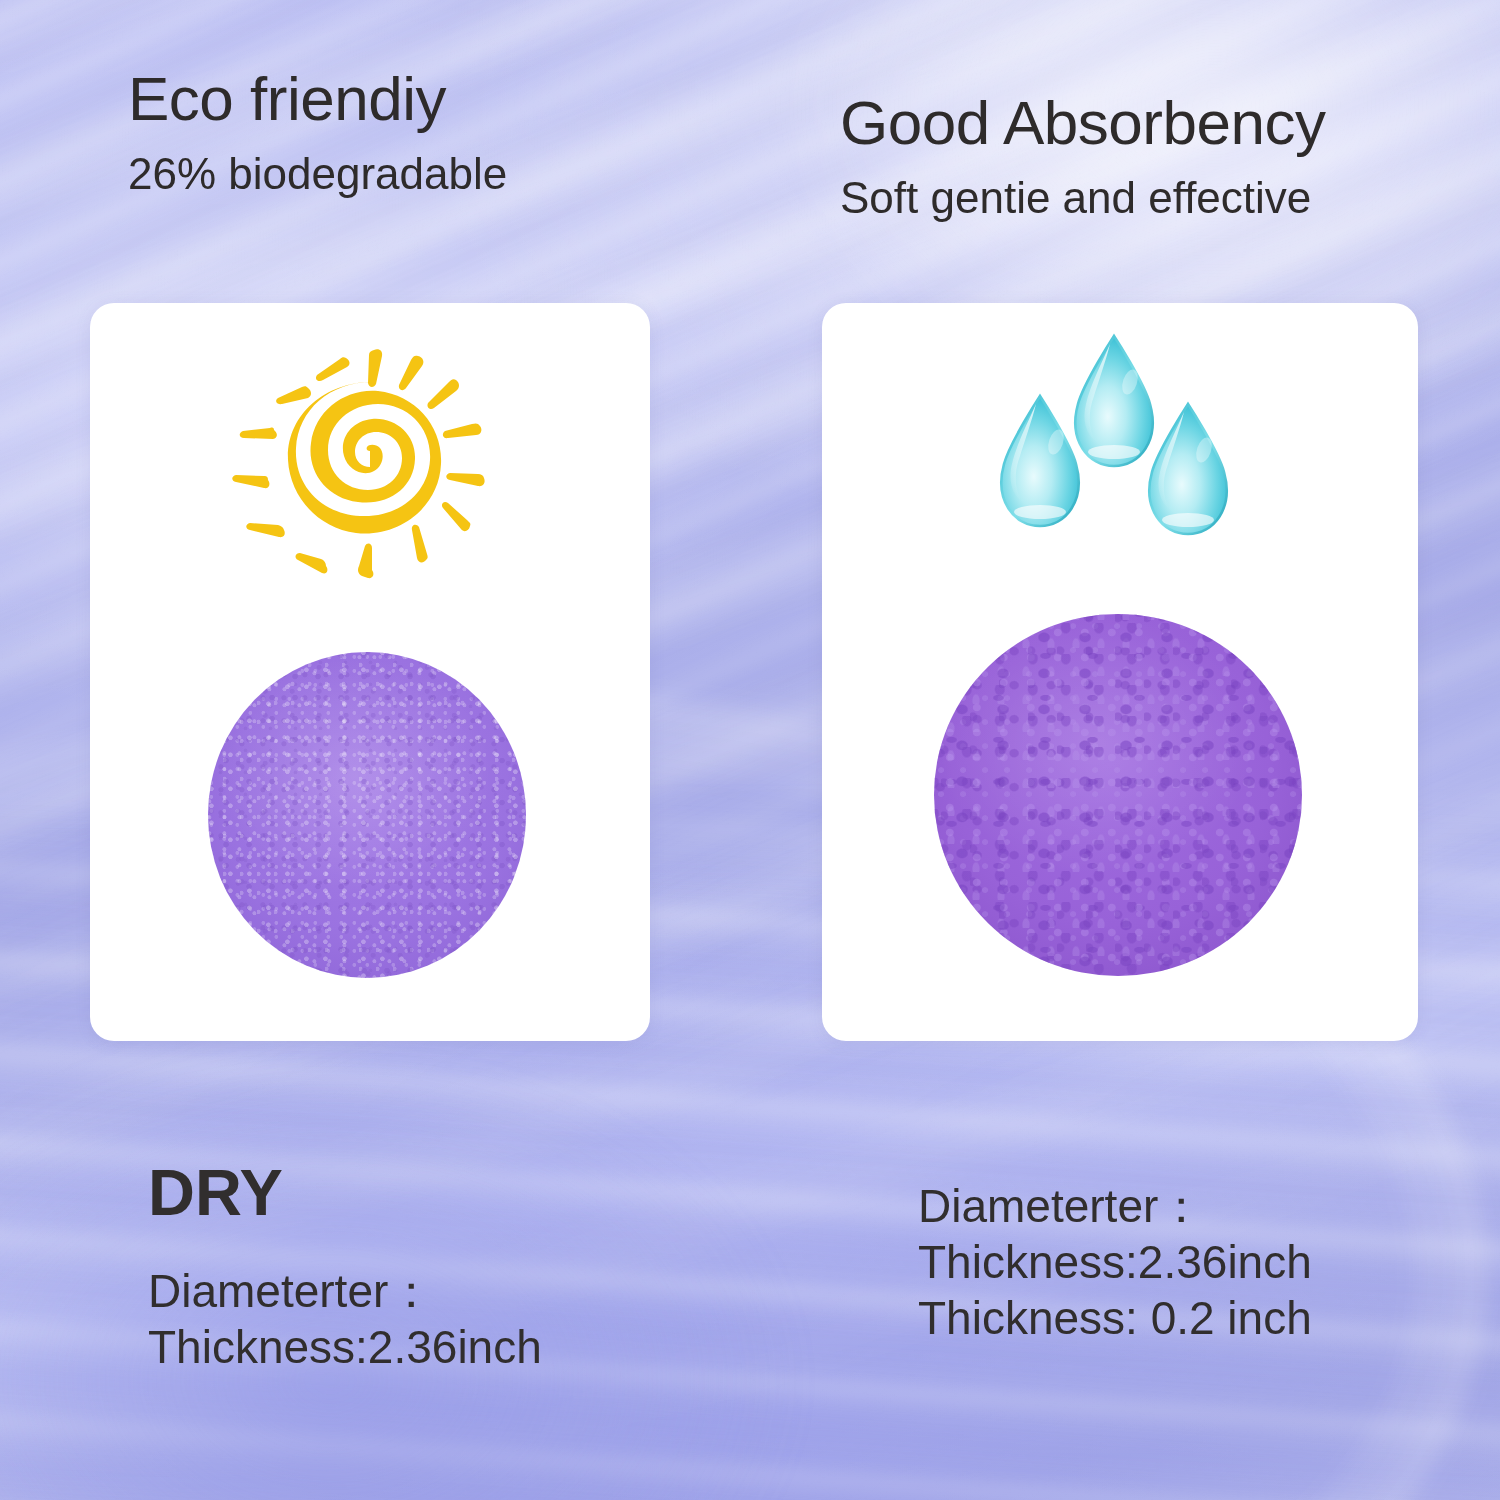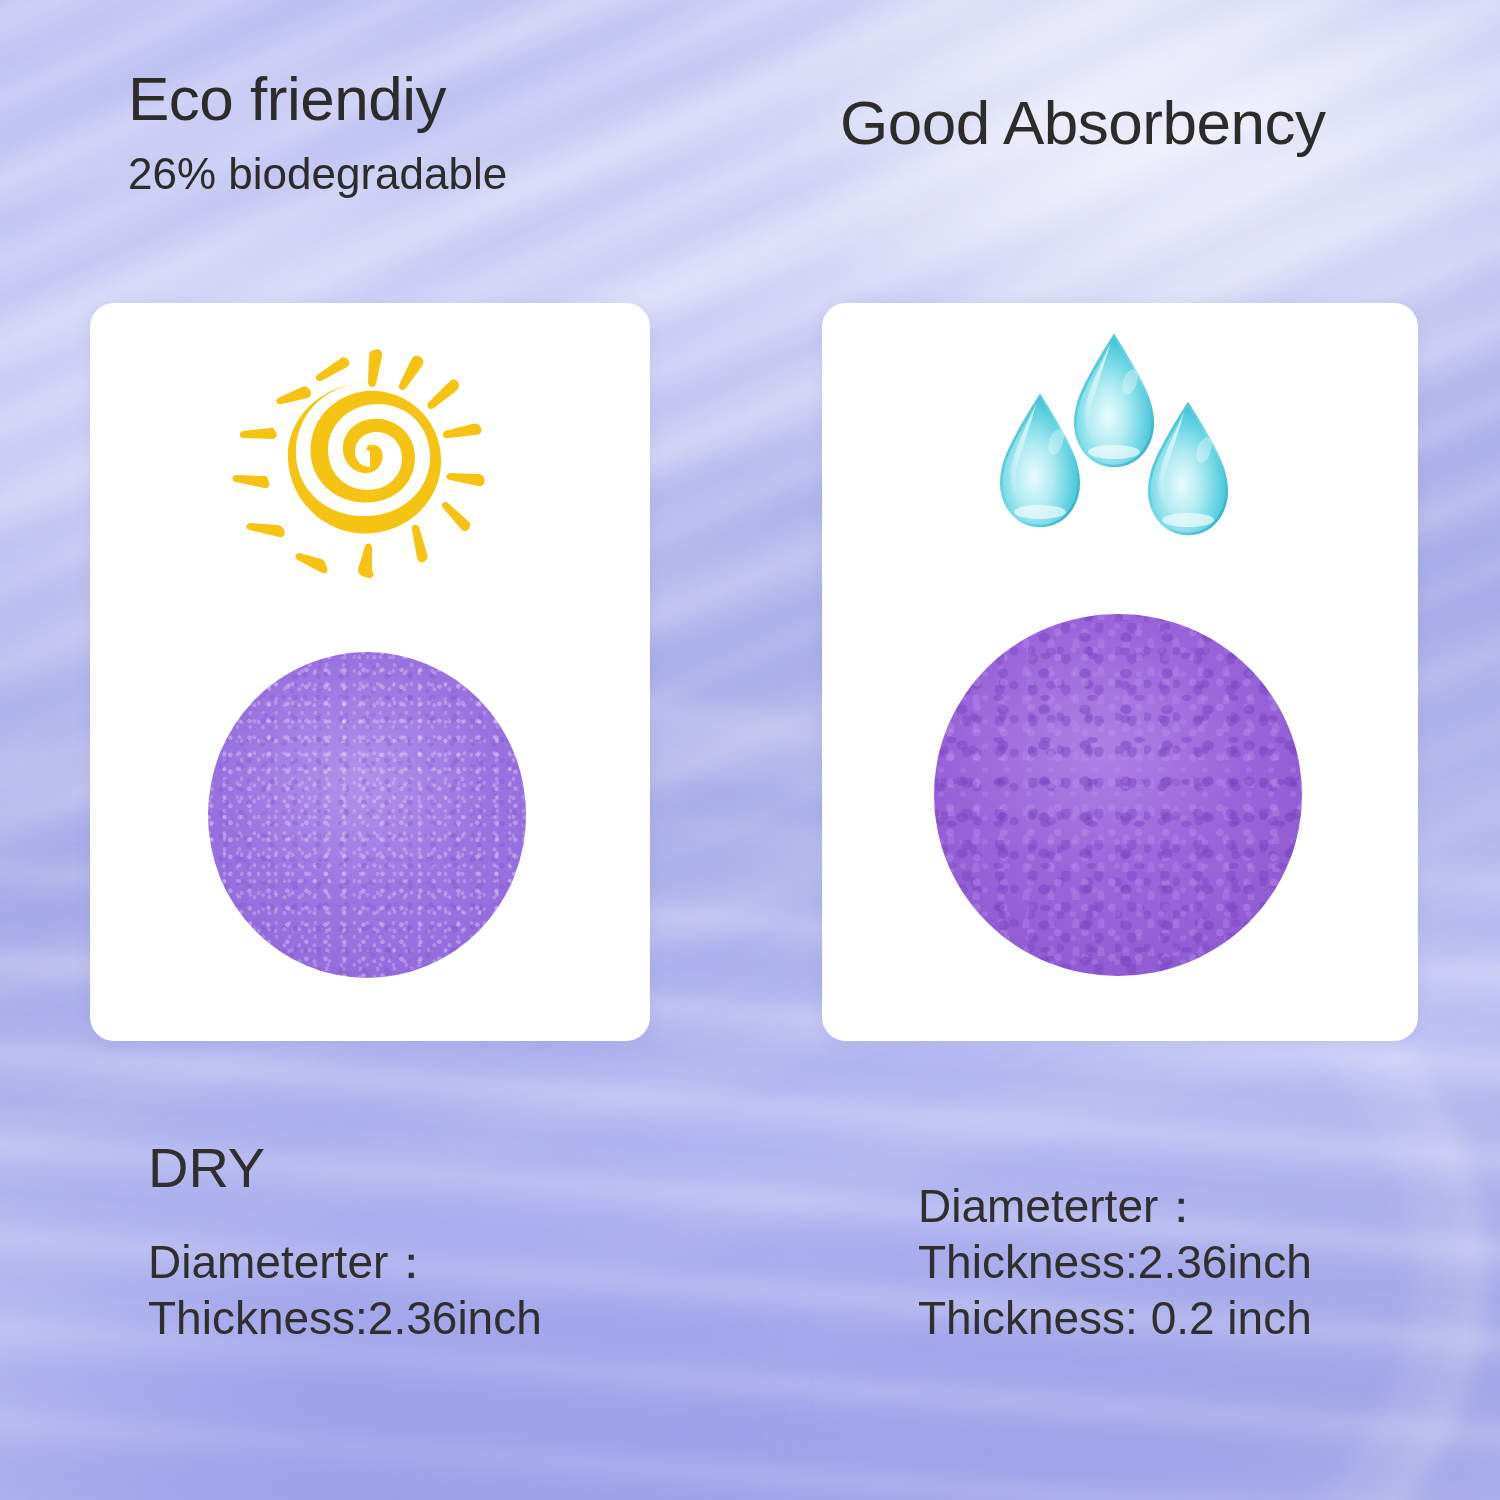--- a/index.html
+++ b/index.html
@@ -221,25 +221,26 @@
       radial-gradient(ellipse at 56% 88%, rgba(186,150,236,.34) 0 3.0px, rgba(186,150,236,0) 4.2px),
       radial-gradient(ellipse at 76% 74%, rgba(120,66,192,.40) 0 4.0px, rgba(120,66,192,0) 5.3px),
       radial-gradient(ellipse at 32% 42%, rgba(186,150,236,.30) 0 2.6px, rgba(186,150,236,0) 3.6px);
     background-size: 41px 36px, 33px 31px, 27px 25px, 47px 42px, 29px 33px, 25px 28px, 37px 34px, 22px 24px;
     opacity: .98;
   }
 
   
   .spec-block { position: absolute; }
   .spec-state {
-    font-size: 56px;
-    font-weight: 400;
+    font-size: 65px;
+    font-weight: 700;
     color: #312e2e;
     line-height: 1;
     white-space: nowrap;
+    margin-top: 20px;
   }
   .spec-line {
     font-size: 46px;
     font-weight: 400;
     color: #312e2e;
     line-height: 1.22;
     white-space: nowrap;
   }
   .spec-lines { margin-top: 38px; }
 
@@ -259,20 +260,21 @@
   <div class="bg-glow-tr"></div>
   <div class="bg-dark-ll"></div>
 
   <div class="heading-block" id="head-left">
     <div class="heading-title">Eco friendiy</div>
     <div class="heading-sub">26% biodegradable</div>
   </div>
 
   <div class="heading-block" id="head-right">
     <div class="heading-title">Good Absorbency</div>
+    <div class="heading-sub">Soft gentie and effective</div>
   </div>
 
   <div class="card" id="card-dry"></div>
 
   <div id="sun-icon">
     <svg viewBox="0 0 290 268" width="290" height="268" aria-hidden="true">
       <g fill="#F5C413">
 
         <path d="M150 44
                  C 108 44, 76 72, 74 110

